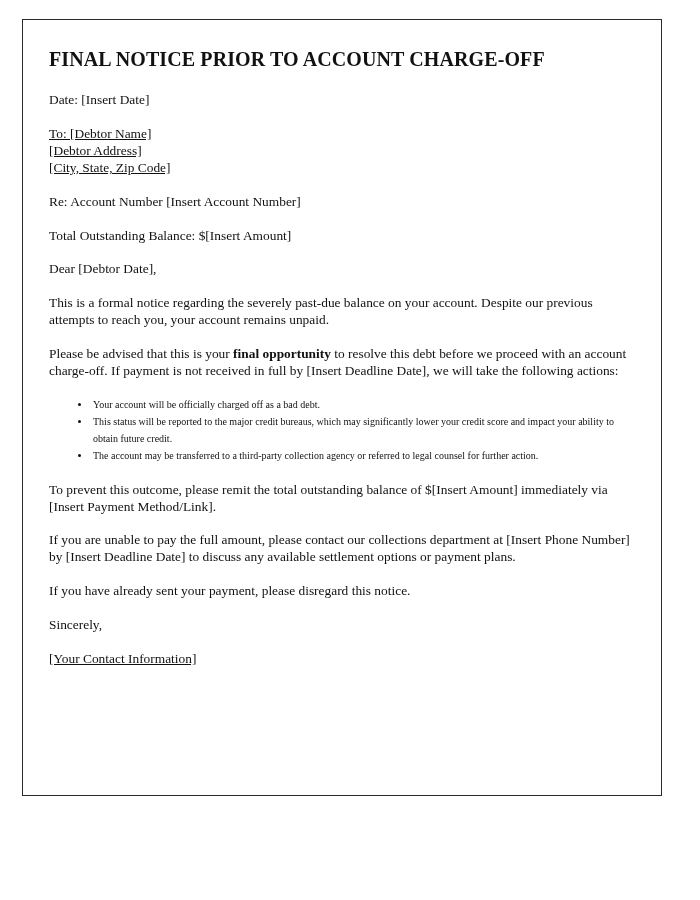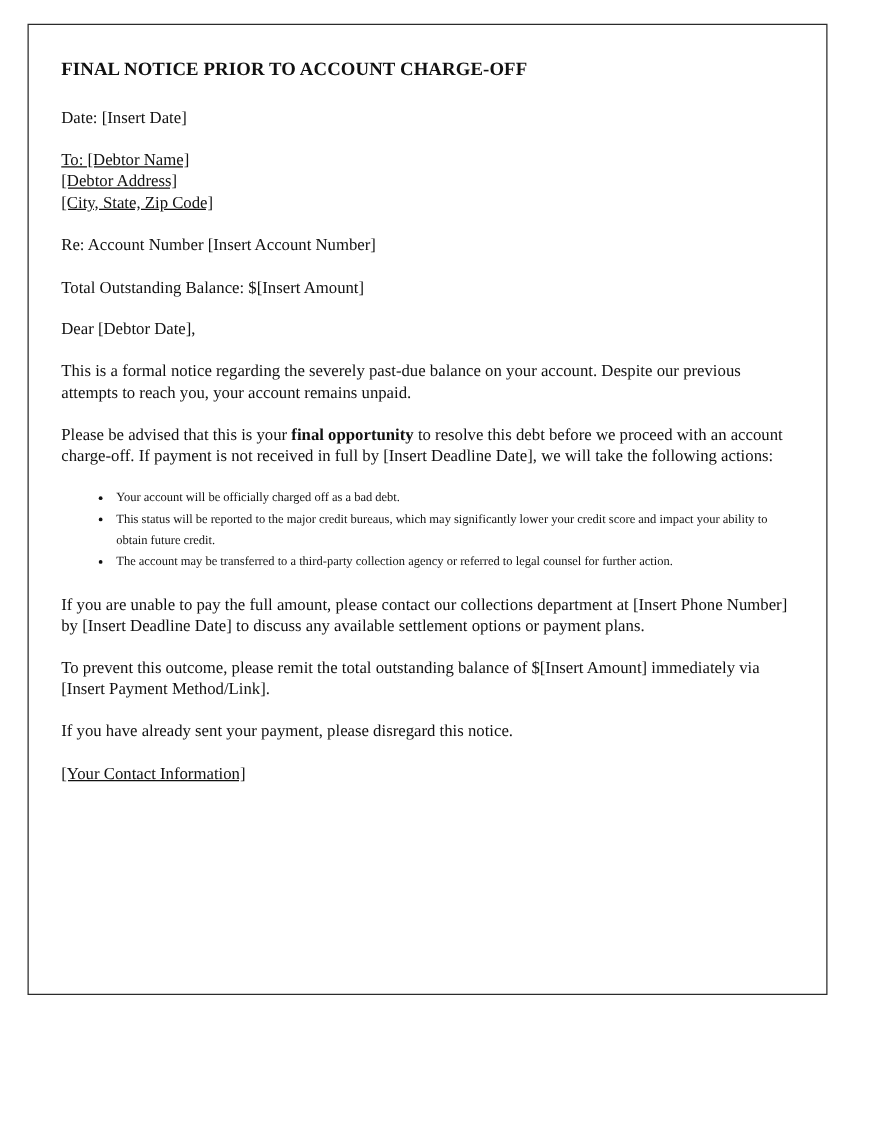--- a/index.html
+++ b/index.html
@@ -25,21 +25,21 @@
     background: #ffffff;
   }
   .letter {
     position: absolute;
     left: 26px;
     top: 27px;
     width: 586px;
     box-sizing: border-box;
   }
   .doc-title {
-    font-size: 15px;
+    font-size: 20px;
     font-weight: bold;
     letter-spacing: 0.1px;
     margin: 0 0 21px 0;
     line-height: 1.2;
   }
   .para {
     font-size: 13.4px;
     line-height: 16.9px;
     margin: 0 0 17px 0;
     text-align: left;
@@ -96,25 +96,26 @@
     <p class="para">This is a formal notice regarding the severely past-due balance on your account. Despite our previous attempts to reach you, your account remains unpaid.</p>
 
     <p class="para"><span>Please be advised that this is your </span><span class="bold-inline">final opportunity</span><span> to resolve this debt before we proceed with an account charge-off. If payment is not received in full by [Insert Deadline Date], we will take the following actions:</span></p>
 
     <ul class="actions">
       <li>Your account will be officially charged off as a bad debt.</li>
       <li>This status will be reported to the major credit bureaus, which may significantly lower your credit score and impact your ability to obtain future credit.</li>
       <li>The account may be transferred to a third-party collection agency or referred to legal counsel for further action.</li>
     </ul>
 
+    <p class="para">To prevent this outcome, please remit the total outstanding balance of $[Insert Amount] immediately via [Insert Payment Method/Link].</p>
+
     <p class="para">If you are unable to pay the full amount, please contact our collections department at [Insert Phone Number] by [Insert Deadline Date] to discuss any available settlement options or payment plans.</p>
-
-    <p class="para">To prevent this outcome, please remit the total outstanding balance of $[Insert Amount] immediately via [Insert Payment Method/Link].</p>
 
     <p class="para">If you have already sent your payment, please disregard this notice.</p>
 
+    <p class="para">Sincerely,</p>
 
     <div class="block-lines sig-block">
       <div>[Your Contact Information]</div>
     </div>
 
   </div>
 </div>
 
 </body></html>

